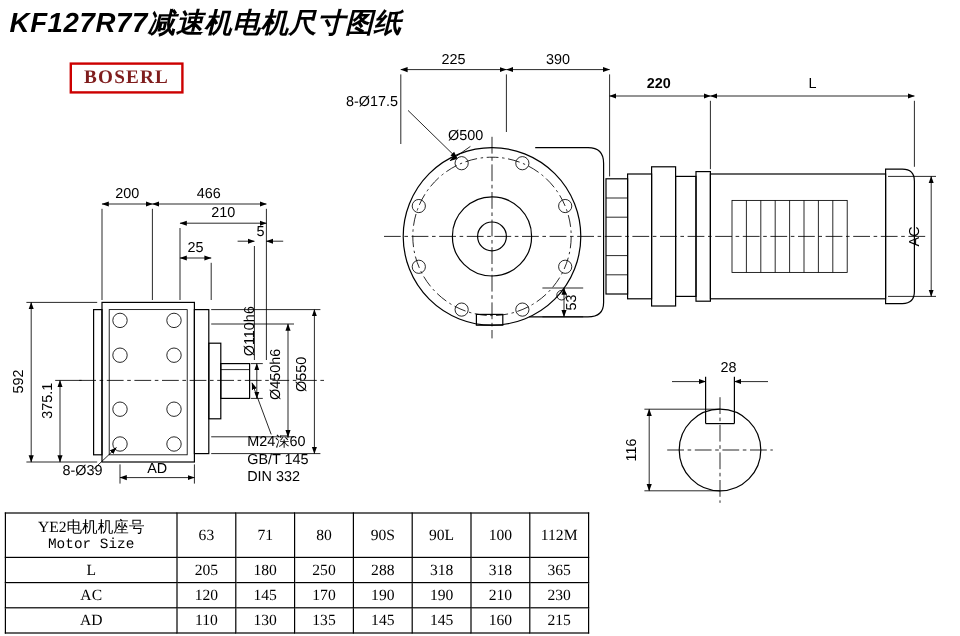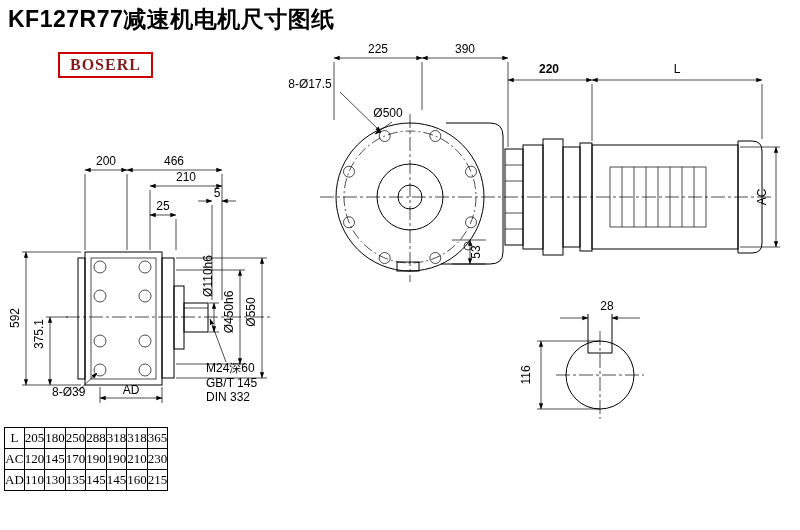--- a/index.html
+++ b/index.html
@@ -1,18 +1,18 @@
 <!DOCTYPE html>
 <html><head>
 <meta charset="utf-8">
 <style>
   html,body{margin:0;padding:0;background:#fff;}
   #page{position:relative;width:800px;height:530px;background:#ffffff;overflow:hidden;
         font-family:"Liberation Sans",sans-serif;color:#000;}
-  #title{position:absolute;left:8px;top:4px;font-size:23px;font-weight:bold;letter-spacing:.5px;}
+  #title{position:absolute;left:8px;top:4px;font-size:23px;font-weight:bold;letter-spacing:.5px;font-style:italic;}
   #logo{position:absolute;left:58px;top:52px;border:2px solid #cc0000;color:#7f1d1d;
         font-family:"Liberation Serif",serif;font-weight:bold;font-size:16px;
         padding:2px 10px;letter-spacing:1px;background:#fff;}
   #drawing{position:absolute;left:0;top:0;}
   svg .ln{stroke:#000;fill:none;stroke-width:1;}
   svg .thin{stroke:#000;fill:none;stroke-width:.7;}
   svg .dim{stroke:#000;fill:none;stroke-width:.7;}
   svg .cl{stroke:#000;fill:none;stroke-width:.7;stroke-dasharray:14 3 3 3;}
   svg text{font-family:"Liberation Sans",sans-serif;font-size:12px;fill:#000;stroke:none;}
   .spec-table{position:absolute;left:4px;top:427px;border-collapse:collapse;table-layout:fixed;background:#fff;}
@@ -208,20 +208,33 @@
       <line class="dim" x1="600" y1="341" x2="537" y2="341"></line>
       <line class="dim" x1="600" y1="409" x2="537" y2="409"></line>
       <line class="dim" x1="541" y1="341" x2="541" y2="409" marker-start="url(#arr)" marker-end="url(#arr)"></line>
       <text x="530" y="375" text-anchor="middle" font-size="15" transform="rotate(-90 530 375)">116</text>
     </g>
   </svg>
 
   <table class="spec-table">
     <tbody>
       <tr>
+        <th class="col-label">
+          <div class="hdr-cn">YE2电机机座号</div>
+          <div class="hdr-en">Motor Size</div>
+        </th>
+        <th class="col-size">63</th>
+        <th class="col-size">71</th>
+        <th class="col-size">80</th>
+        <th class="col-size">90S</th>
+        <th class="col-size">90L</th>
+        <th class="col-size">100</th>
+        <th class="col-size">112M</th>
+      </tr>
+      <tr>
         <td>L</td>
         <td>205</td>
         <td>180</td>
         <td>250</td>
         <td>288</td>
         <td>318</td>
         <td>318</td>
         <td>365</td>
       </tr>
       <tr>

